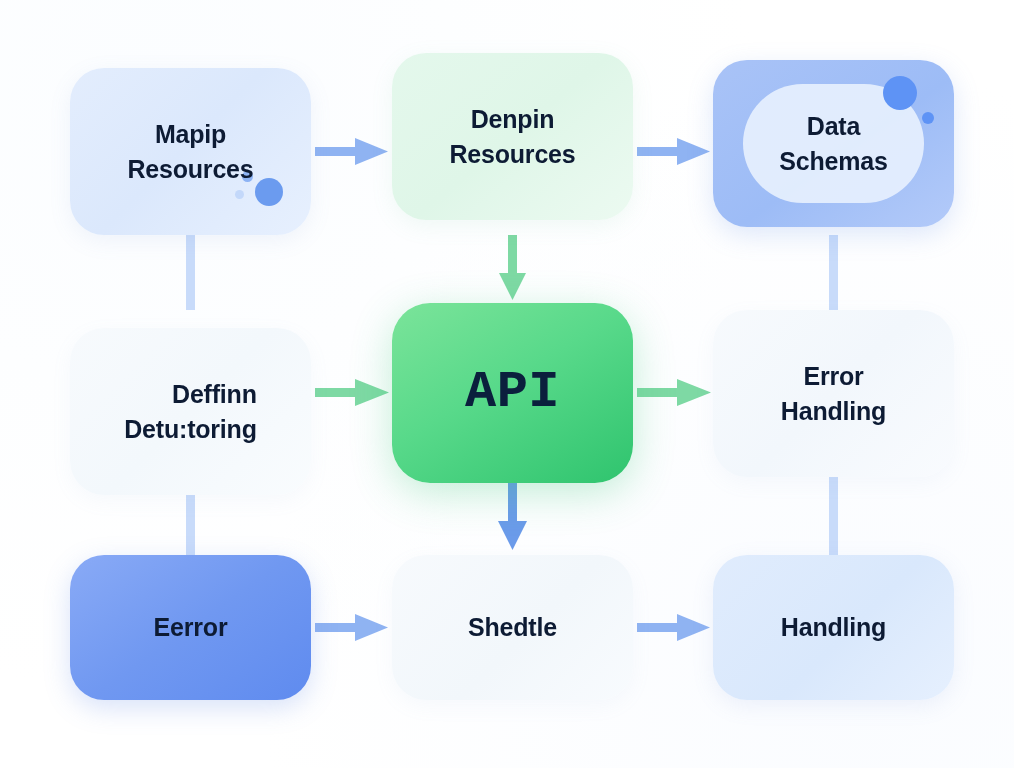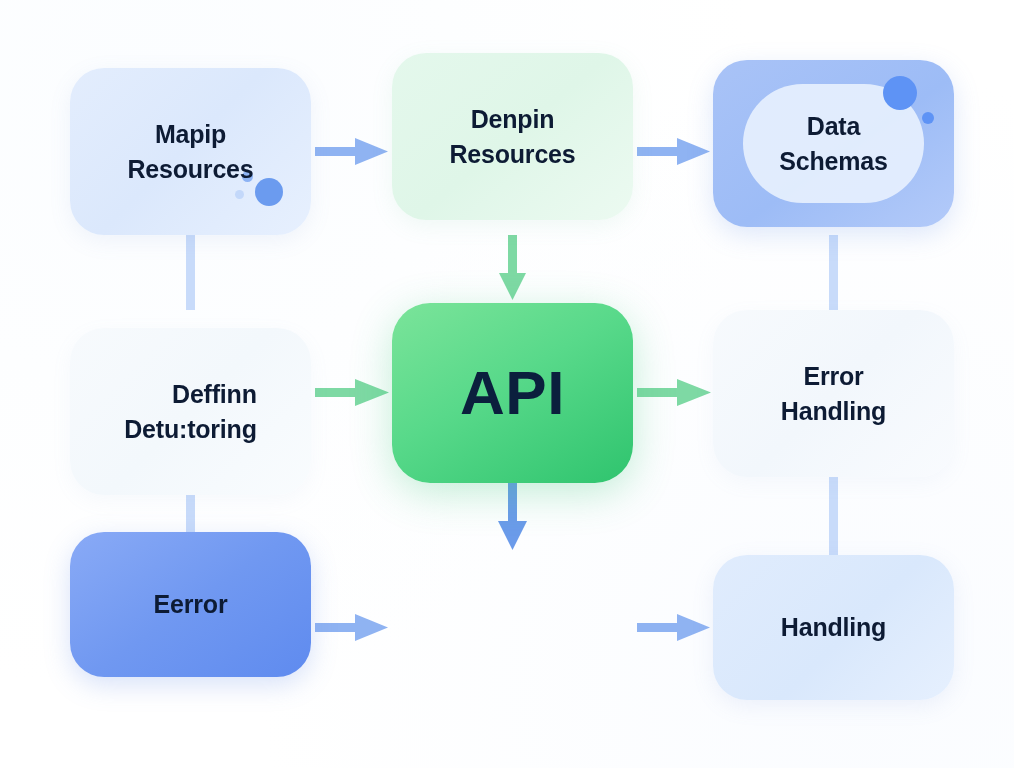--- a/index.html
+++ b/index.html
@@ -87,35 +87,36 @@
     box-shadow: 0 6px 20px rgba(140,170,210,0.07);
     text-align: right;
   }
   #node-api {
     left: 392px; top: 303px; width: 241px; height: 180px;
     border-radius: 38px;
     background: linear-gradient(150deg, #7be49a 0%, #58d98a 45%, #2fc46e 100%);
     box-shadow: 0 10px 40px rgba(60,200,120,0.30);
   }
   #node-api .label {
-    font-size: 62px;
+    font-size: 52px;
     font-weight: 700;
     letter-spacing: 0.5px;
     color: #0b1f3d;
+    font-family: Liberation Mono, monospace;
   }
   #node-errh {
     left: 713px; top: 310px; width: 241px; height: 167px;
     background: linear-gradient(135deg, #f7fafd 0%, #f2f7fc 50%, #f9fbfe 100%);
     box-shadow: 0 6px 20px rgba(140,170,210,0.07);
     text-align: center;
   }
 
   
   #node-eerror {
-    left: 70px; top: 532px; width: 241px; height: 145px;
+    left: 70px; top: 555px; width: 241px; height: 145px;
     background: linear-gradient(145deg, #89aaf6 0%, #7098f1 50%, #5f8bef 100%);
     box-shadow: 0 8px 26px rgba(100,140,230,0.25);
     align-items: center;
   }
   #node-shed {
     left: 392px; top: 555px; width: 241px; height: 145px;
     background: linear-gradient(135deg, #f7fafd 0%, #f2f7fb 55%, #f8fbfe 100%);
     box-shadow: 0 6px 20px rgba(140,170,210,0.07);
   }
   #node-hand {
@@ -227,18 +228,21 @@
 
   <div class="node" id="node-errh">
     <span class="label">Error
 Handling</span>
   </div>
 
   <div class="node" id="node-eerror">
     <span class="label">Eerror</span>
   </div>
 
+  <div class="node" id="node-shed">
+    <span class="label">Shedtle</span>
+  </div>
 
   <div class="node" id="node-hand">
     <span class="label">Handling</span>
   </div>
 
 </div>
 
 </body></html>

